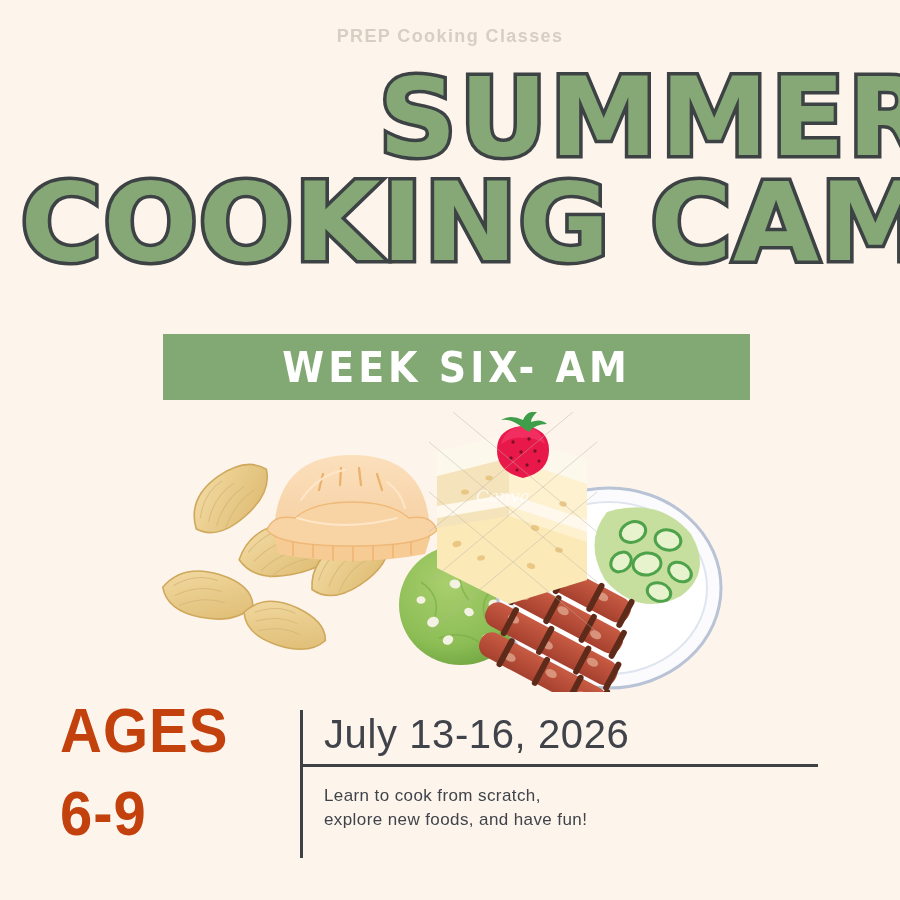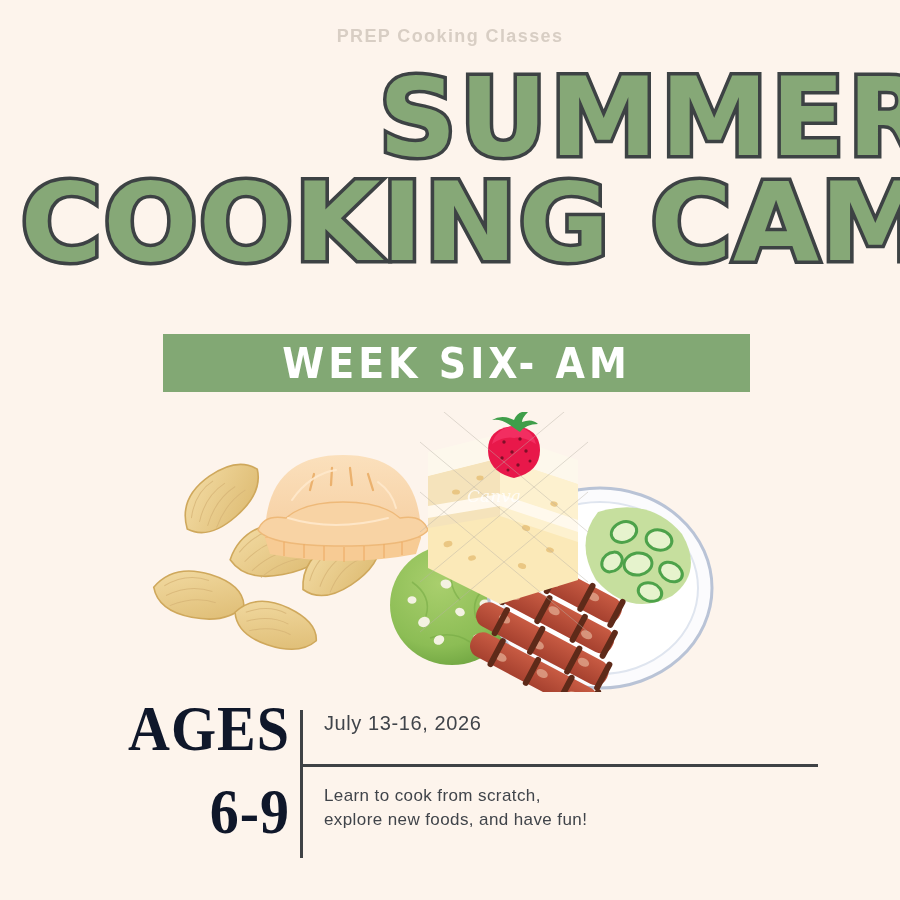--- a/index.html
+++ b/index.html
@@ -60,54 +60,54 @@
     margin-top: 6px;
     transform: scaleX(1.03);
   }
 
   
   .week-banner {
     position: absolute;
     left: 163px;
     top: 334px;
     width: 587px;
-    height: 58px;
+    height: 66px;
     background: #82a874;
     display: flex;
     align-items: center;
     justify-content: center;
   }
   .week-banner span {
     font-family: "DejaVu Sans", sans-serif;
     font-weight: bold;
     font-size: 38px;
     letter-spacing: 4px;
     color: #ffffff;
     transform: scaleY(1.12);
   }
 
   
   .illustration {
     position: absolute;
-    left: 140px;
+    left: 149px;
     top: 412px;
     width: 620px;
     height: 280px;
   }
   .illustration svg { display: block; width: 100%; height: 100%; }
 
   
   .ages-block {
     position: absolute;
     left: 60px;
     top: 700px;
     width: 230px;
-    text-align: right;
-    color: #0f172a;
-    font-family: Liberation Serif, serif;
+    text-align: left;
+    color: #c2410c;
+    font-family: Liberation Sans, sans-serif;
     font-weight: bold;
   }
   .ages-word {
     display: block;
     font-size: 58px;
     letter-spacing: 1px;
     transform: scaleY(1.08);
     line-height: 1.05;
   }
   .ages-range {
@@ -134,21 +134,21 @@
     width: 518px;
     height: 3px;
     background: #3f4245;
   }
 
   .date-text {
     position: absolute;
     left: 324px;
     top: 712px;
     font-family: "Liberation Sans", sans-serif;
-    font-size: 20px;
+    font-size: 40px;
     letter-spacing: 0.6px;
     color: #40444a;
   }
   .desc-text {
     position: absolute;
     left: 324px;
     top: 784px;
     width: 500px;
     font-family: "Liberation Sans", sans-serif;
     font-size: 17px;

